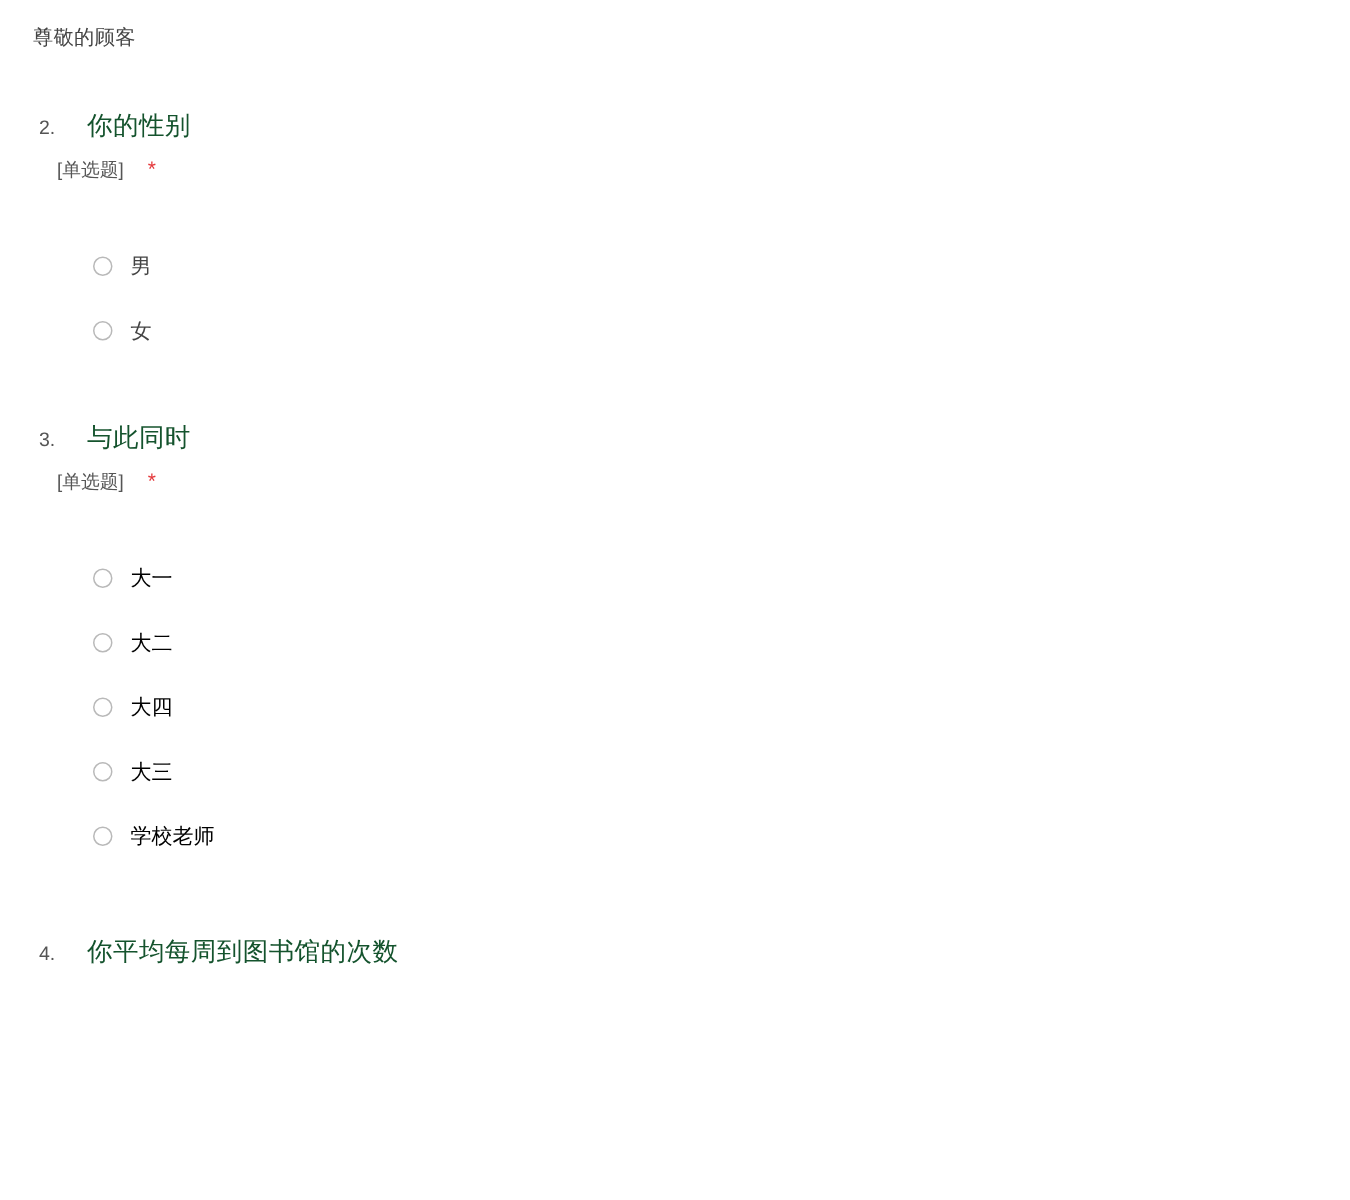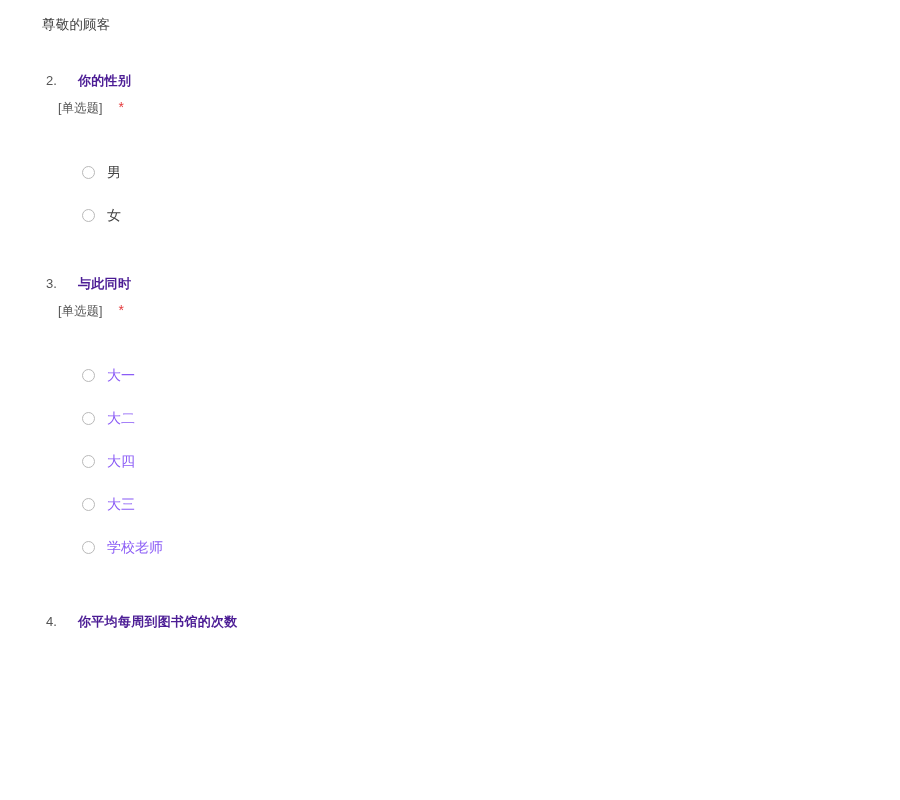--- a/index.html
+++ b/index.html
@@ -12,21 +12,21 @@
     height: 800px;
     font-family: "Liberation Sans", sans-serif;
     color: #333333;
     overflow: hidden;
     position: relative;
   }
   .page {
     width: 900px;
     height: 800px;
     box-sizing: border-box;
-    padding: 12px 24px 0 40px;
+    padding: 12px 24px 0 20px;
     position: relative;
   }
   .salutation {
     font-size: 13.5px;
     color: #444444;
     margin: 4px 0 16px 2px;
     letter-spacing: 0.2px;
   }
   .intro {
     font-size: 14.5px;
@@ -45,23 +45,23 @@
     gap: 14px;
     padding-left: 6px;
   }
   .q-num {
     font-size: 13px;
     color: #555555;
     width: 18px;
     flex: none;
   }
   .q-title {
-    font-size: 13px;
-    font-weight: bold;
-    color: #4c1d95;
+    font-size: 17px;
+    font-weight: normal;
+    color: #14532d;
     letter-spacing: 0.3px;
   }
   .q-meta {
     display: flex;
     gap: 16px;
     margin: 10px 0 0 18px;
   }
   .q-type {
     font-size: 12.5px;
     color: #555555;
@@ -88,21 +88,21 @@
     border-radius: 50%;
     background: #ffffff;
     flex: none;
     box-sizing: border-box;
   }
   .opt-label {
     font-size: 14px;
     color: #444444;
   }
   .opt-label.muted {
-    color: #8b5cf6;
+    color: #000000;
   }
   .q4-head {
     margin-top: 44px;
   }
 </style>
 </head>
 <body>
 
 <div class="page">
 

